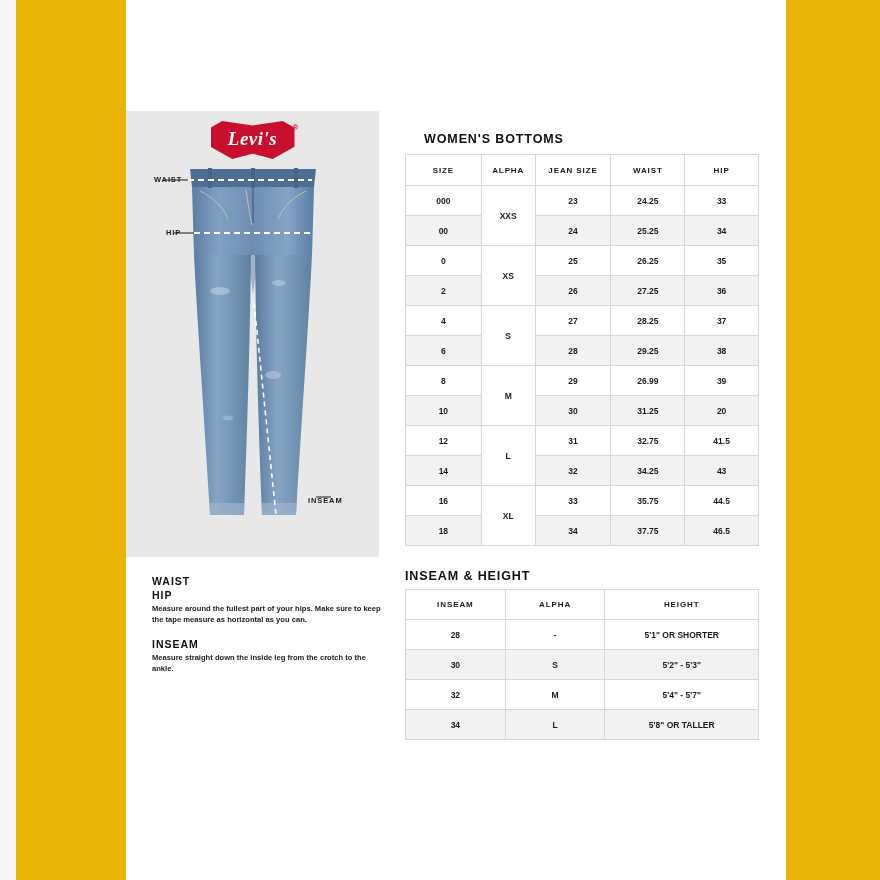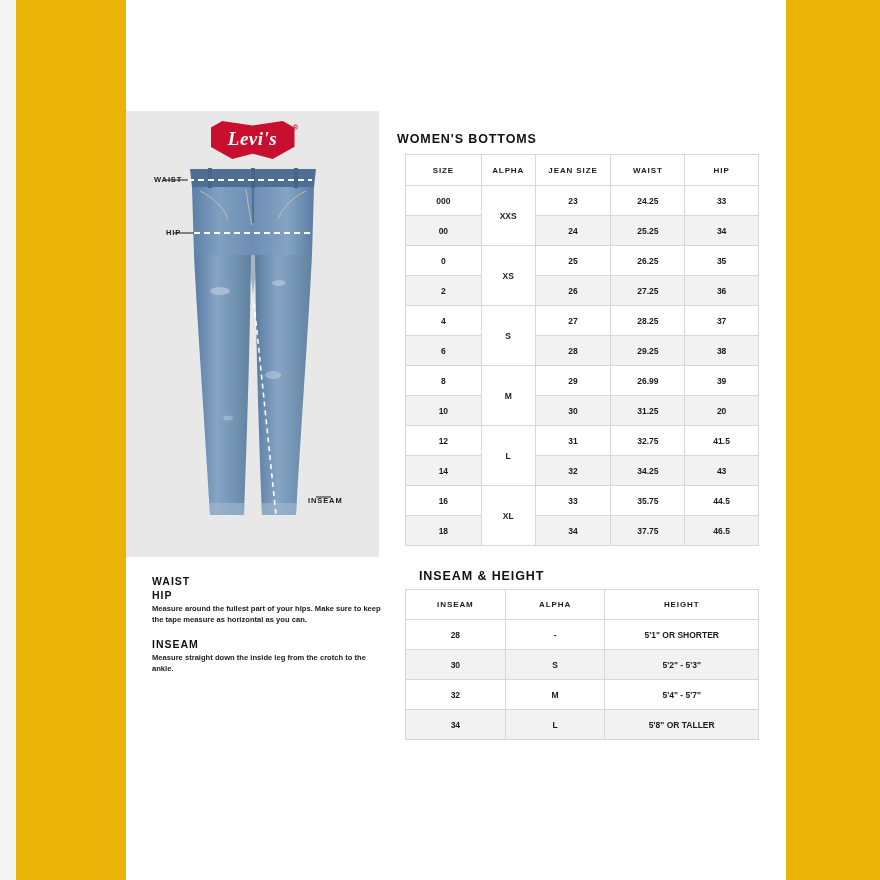--- a/index.html
+++ b/index.html
@@ -77,22 +77,22 @@
   .guide p {
     margin: 0 0 13px 0;
     font-size: 7.6px; line-height: 1.45; color: #222; font-weight: bold;
   }
 
   
   .section-title {
     position: absolute;
     font-size: 12.5px; font-weight: bold; letter-spacing: 0.9px; color: #111;
   }
-  .title-bottoms { left: 381px; top: 132px; }
-  .title-inseam  { left: 389px; top: 569px; padding-left: 14px; }
+  .title-bottoms { left: 408px; top: 132px; }
+  .title-inseam  { left: 375px; top: 569px; padding-left: 14px; }
 
   table.size-table {
     position: absolute;
     border-collapse: collapse;
     background: #fff;
   }
   .tbl-bottoms { left: 389px; top: 154px; width: 354px; }
   .tbl-inseam  { left: 389px; top: 589px; width: 354px; }
 
   .size-table th, .size-table td {

